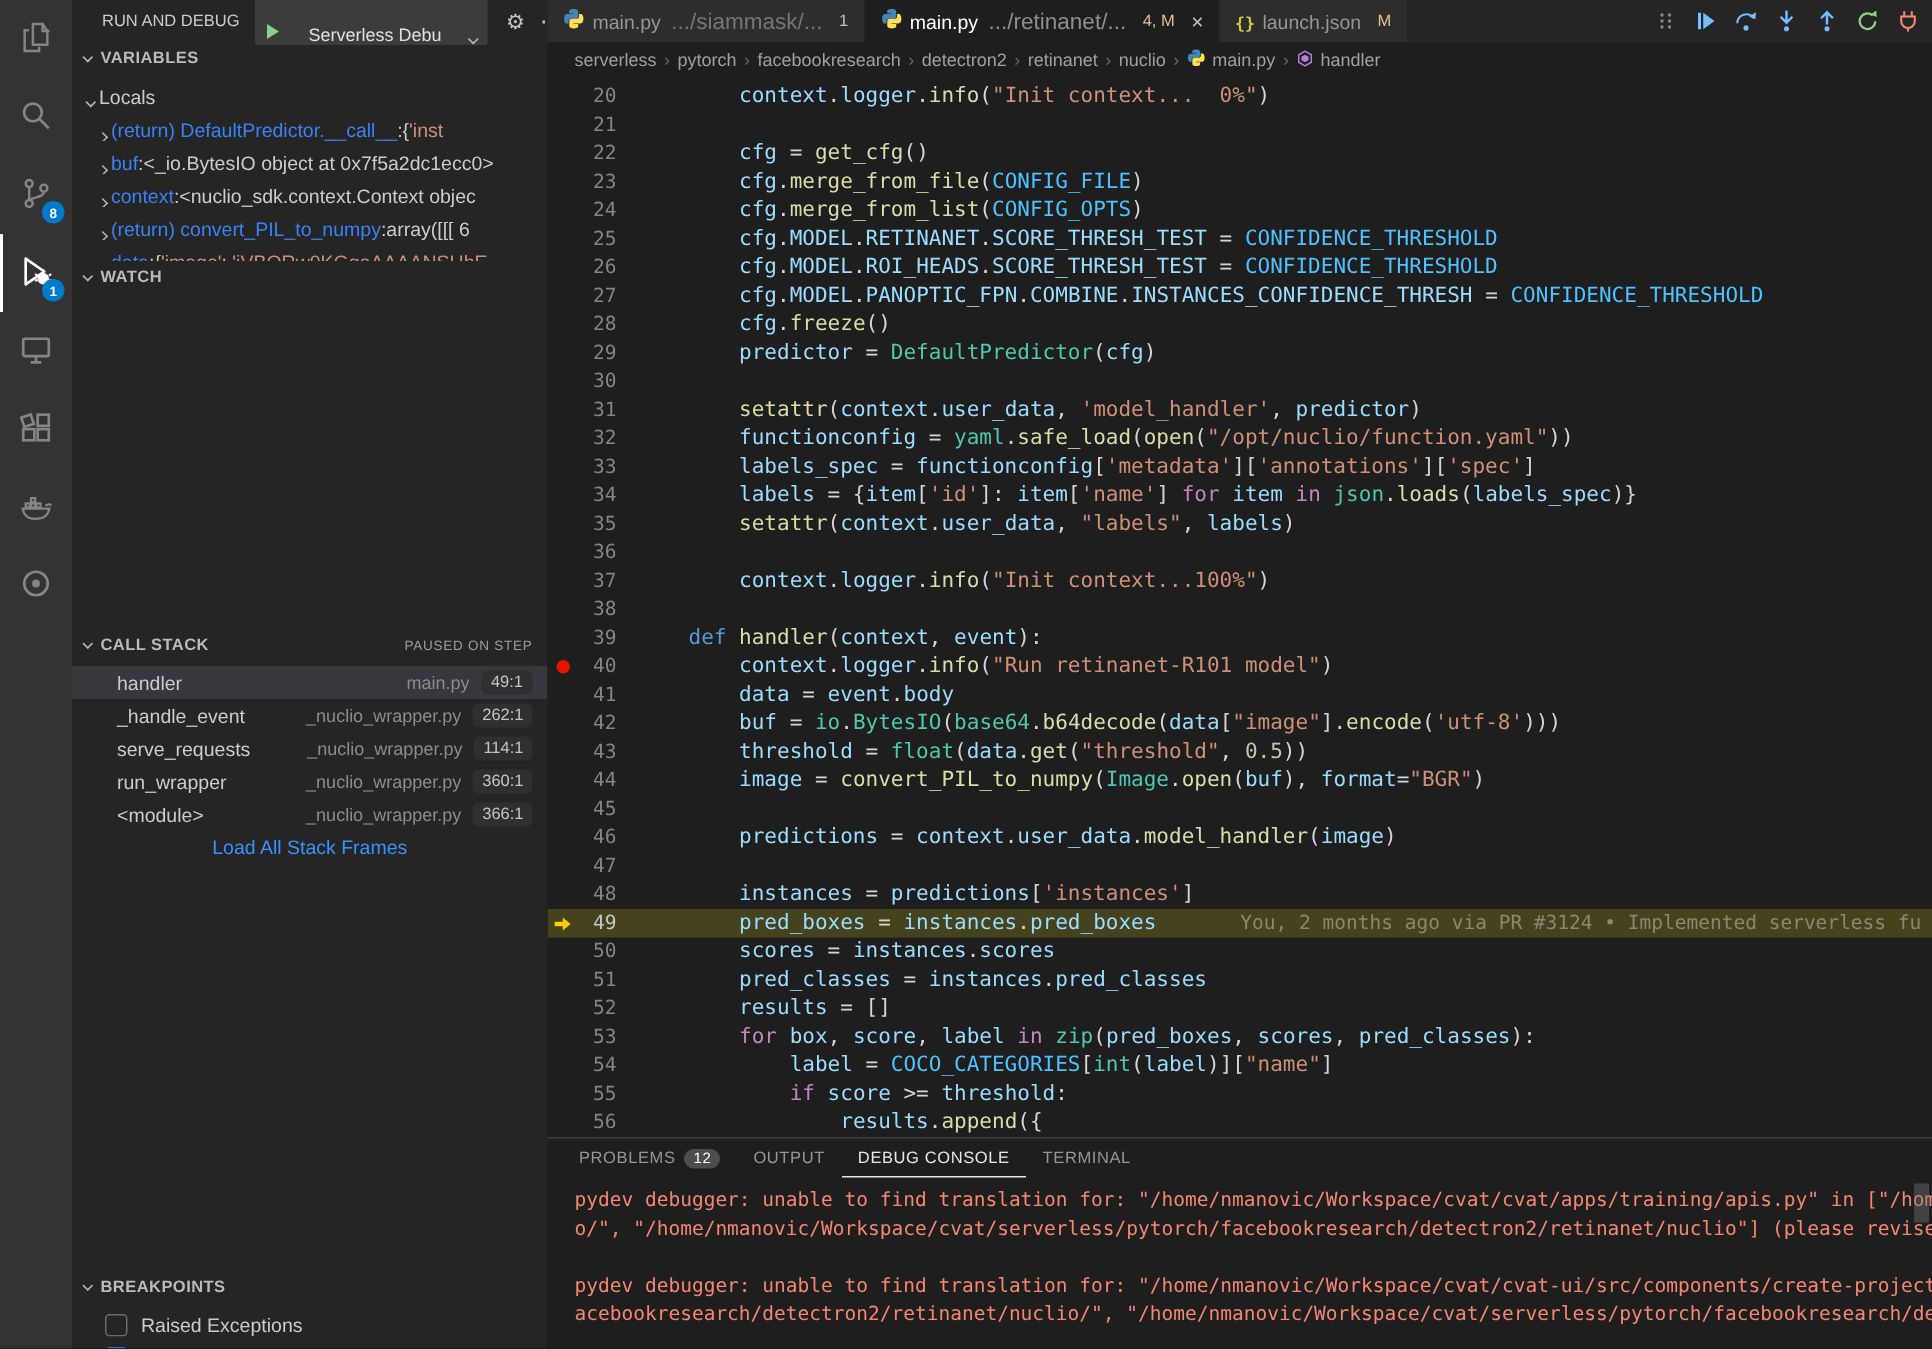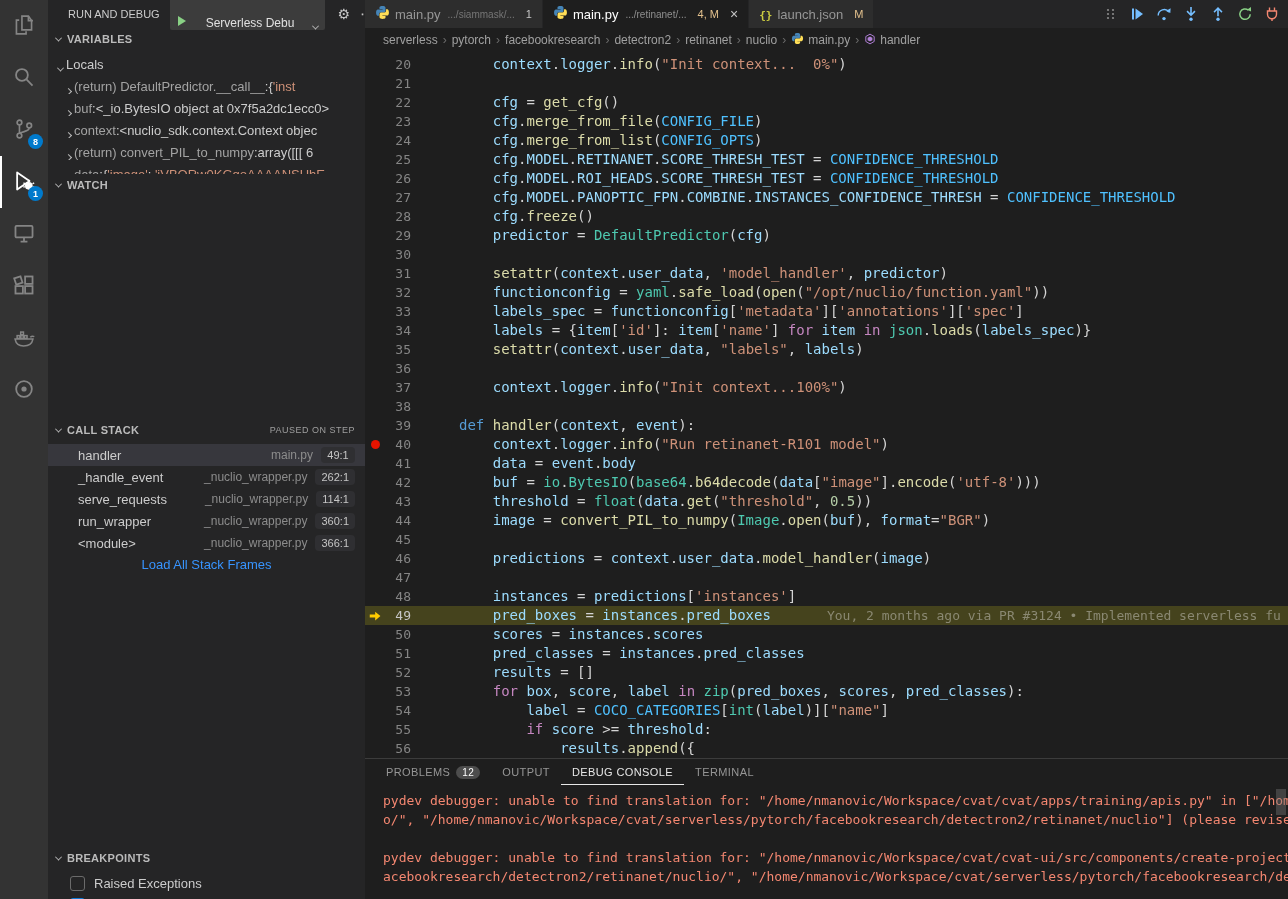--- a/index.html
+++ b/index.html
@@ -24,42 +24,42 @@
   .chev{display:inline-block;width:5px;height:5px;border-right:1px solid #b8b8b8;border-bottom:1px solid #b8b8b8}
   .chev.d{transform:rotate(45deg) translate(-1px,-1px)}
   .chev.r{transform:rotate(-45deg)}
   .sect-h{height:22px;min-height:22px;display:flex;align-items:center;font-size:11px;font-weight:bold;color:#bbb;padding-left:8px;gap:6px;letter-spacing:.3px;cursor:pointer}
   .sect-status{margin-left:auto;margin-right:10px;font-weight:normal;font-size:9px;color:#9f9f9f;letter-spacing:.5px}
   .row22{height:22px;min-height:22px;display:flex;align-items:flex-end;white-space:nowrap;overflow:hidden;cursor:pointer}
   .vars-body{height:124px;overflow:hidden}
   .scope-row{padding-left:6px;color:#ccc}
   .var-row{padding-left:14px}
   .tw{width:12px;min-width:12px;display:inline-flex;justify-content:center}
-  .var-name{color:#a3a3a3}
+  .var-name{color:#3b82f6}
   .var-sep{color:#cfcfcf}
   .watch-body{height:223px}
   .stack-body{height:406px;overflow:hidden;padding-top:3px}
   .stack-row{padding:0 10px 0 30px;gap:8px;display:flex;align-items:center}
   .stack-row.sel{background:#37373d}
   .frame-name{color:#ccc}
   .frame-file{margin-left:auto;color:#8c8c8c;font-size:12px}
   .frame-badge{background:#2f2f32;color:#c5c5c5;font-size:11px;border-radius:4px;padding:2px 6px;min-width:34px;text-align:center}
   .load-link{color:#3794ff;text-align:center;height:22px;line-height:22px;cursor:pointer}
   .bp-body{height:30px;overflow:hidden}
   .bp-row{padding-left:22px;gap:9px;color:#ccc}
   .cb{width:15px;height:15px;min-width:15px;border:1px solid #6b6b6b;border-radius:3px;display:inline-flex;align-items:center;justify-content:center;font-size:10px;color:#fff;background:transparent}
   .cb.checked{background:#0e7ad6;border-color:#0e7ad6}
 
   
   .main{flex:1;display:flex;flex-direction:column;min-width:0}
   .tabbar{height:28px;min-height:28px;background:#252526;display:flex;align-items:stretch;position:relative}
   .tabs{display:flex}
   .tab{display:flex;align-items:center;gap:5px;padding:0 10px;background:#2d2d2d;color:#969696;font-size:13px;border-right:1px solid #252526;cursor:pointer;white-space:nowrap}
   .tab.active{background:#1e1e1e;color:#fff}
-  .tab .desc{font-size:10px;color:#767676;margin-left:2px}
+  .tab .desc{font-size:15px;color:#767676;margin-left:2px}
   .tab.active .desc{color:#8f8f8f}
   .tab .deco{font-size:11px;color:#e2c08d;margin-left:6px}
   .tab .deco.plain{color:#c5c5c5}
   .tab .close{margin-left:6px;color:#c5c5c5;font-size:14px;line-height:1}
   .json-icon{color:#cbcb41;font-family:"DejaVu Sans Mono",monospace;font-size:11px;font-weight:bold}
   .debugbar{position:absolute;right:8px;top:0;height:28px;display:flex;align-items:center;gap:11px}
   .dbg-btn{display:inline-flex;cursor:pointer}
   .crumbs{height:24px;min-height:24px;display:flex;align-items:center;padding-left:18px;font-size:12px;color:#a0a0a0;background:#1e1e1e;white-space:nowrap}
   .crumb{display:flex;align-items:center;gap:4px;cursor:pointer}
   .crumb-sep{color:#6a6a6a;margin:0 5px}

